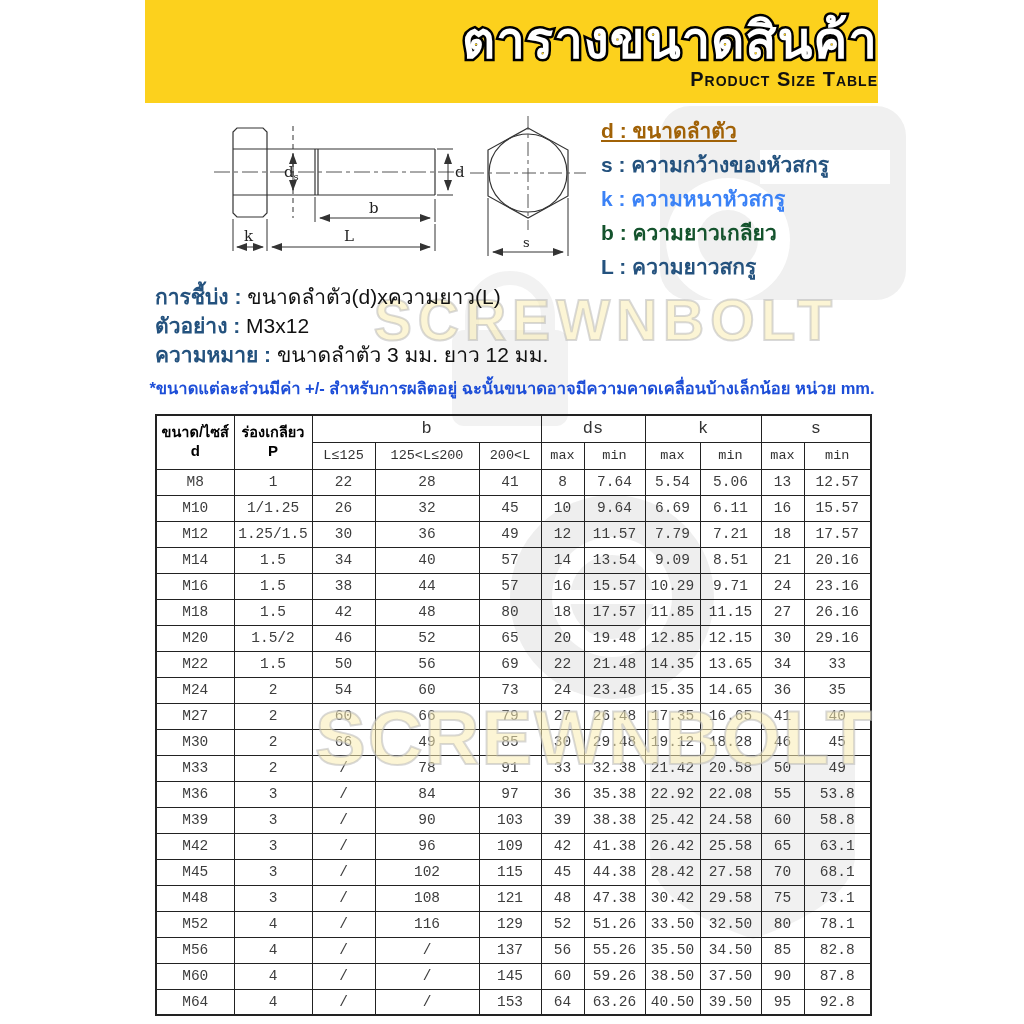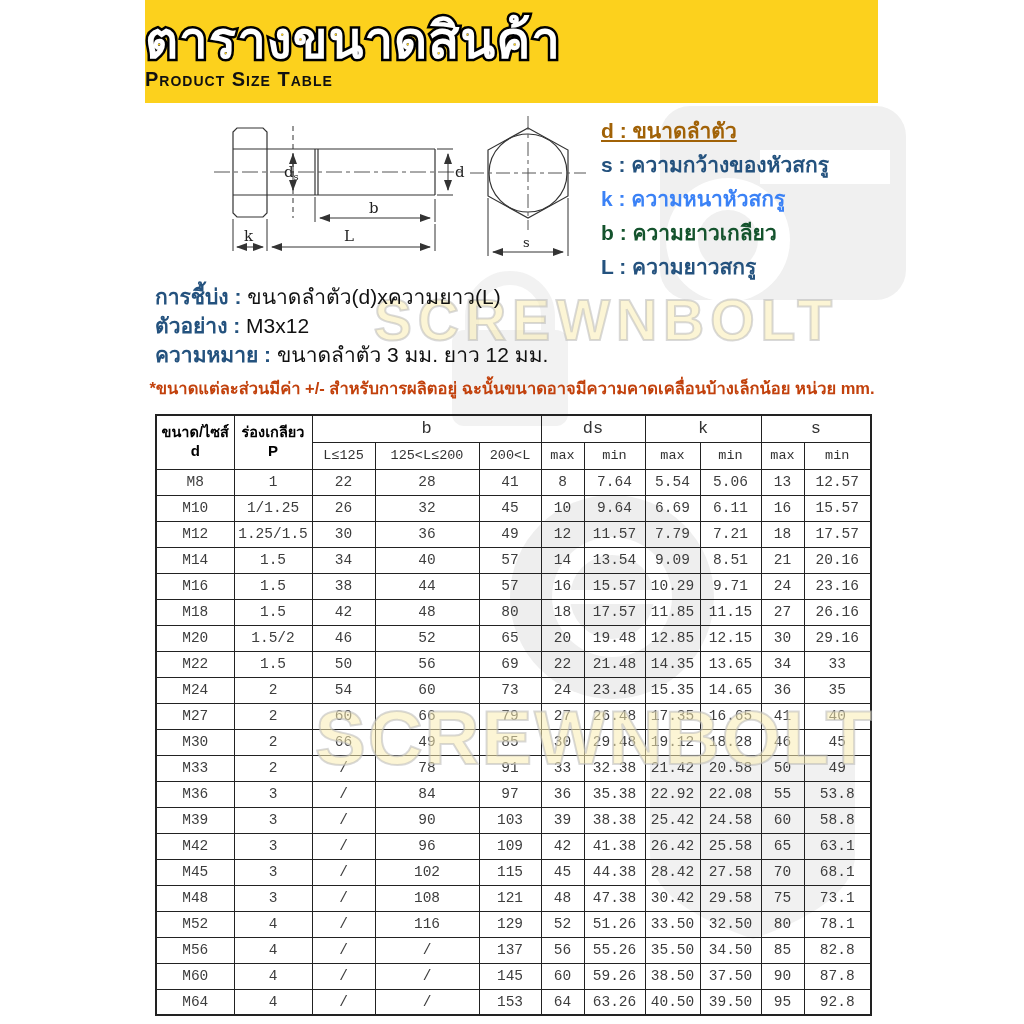--- a/index.html
+++ b/index.html
@@ -15,21 +15,21 @@
     font-family:"Liberation Sans",sans-serif;
     color:rgba(250,236,178,0.55);
     -webkit-text-stroke:2px rgba(186,186,186,0.55);
     pointer-events:none;user-select:none;
   }
   .wm1{left:188px;top:287px;width:650px;font-size:57px;letter-spacing:6px;z-index:1;}
   .wm2{left:150px;top:694px;width:724px;font-size:76px;letter-spacing:2px;z-index:3;}
   
   .banner{
     position:absolute;left:145px;top:0;width:733px;height:103px;z-index:2;
-    display:flex;flex-direction:column;align-items:flex-start;justify-content:center;
+    display:flex;flex-direction:column;align-items:flex-end;justify-content:center;
   }
   .banner-title{
     font-size:51px;font-weight:800;color:#ffffff;letter-spacing:1px;
     -webkit-text-stroke:5px #000;paint-order:stroke fill;
     line-height:1.05;margin-top:2px;
   }
   .banner-sub{
     font-size:20px;font-weight:700;color:#111;letter-spacing:1px;
     font-variant:small-caps;margin-top:1px;
   }
@@ -173,21 +173,21 @@
     <span class="ind-label">การชี้บ่ง</span><span class="ind-label"> : </span><span class="ind-value">ขนาดลำตัว(d)xความยาว(L)</span>
   </div>
   <div class="ind-line">
     <span class="ind-label">ตัวอย่าง</span><span class="ind-label"> : </span><span class="ind-value">M3x12</span>
   </div>
   <div class="ind-line">
     <span class="ind-label">ความหมาย</span><span class="ind-label"> : </span><span class="ind-value">ขนาดลำตัว 3 มม. ยาว 12 มม.</span>
   </div>
 </div>
 
-<div class="note" style="color: #c2410c;">*ขนาดแต่ละส่วนมีค่า +/- สำหรับการผลิตอยู่ ฉะนั้นขนาดอาจมีความคาดเคลื่อนบ้างเล็กน้อย หน่วย mm.</div>
+<div class="note" style="color: #1d4ed8;">*ขนาดแต่ละส่วนมีค่า +/- สำหรับการผลิตอยู่ ฉะนั้นขนาดอาจมีความคาดเคลื่อนบ้างเล็กน้อย หน่วย mm.</div>
 
 <table class="size-table">
   <colgroup>
     <col style="width:78px">
       <col style="width:78px">
       <col style="width:63px">
       <col style="width:104px">
       <col style="width:62px">
       <col style="width:43px">
       <col style="width:61px">

